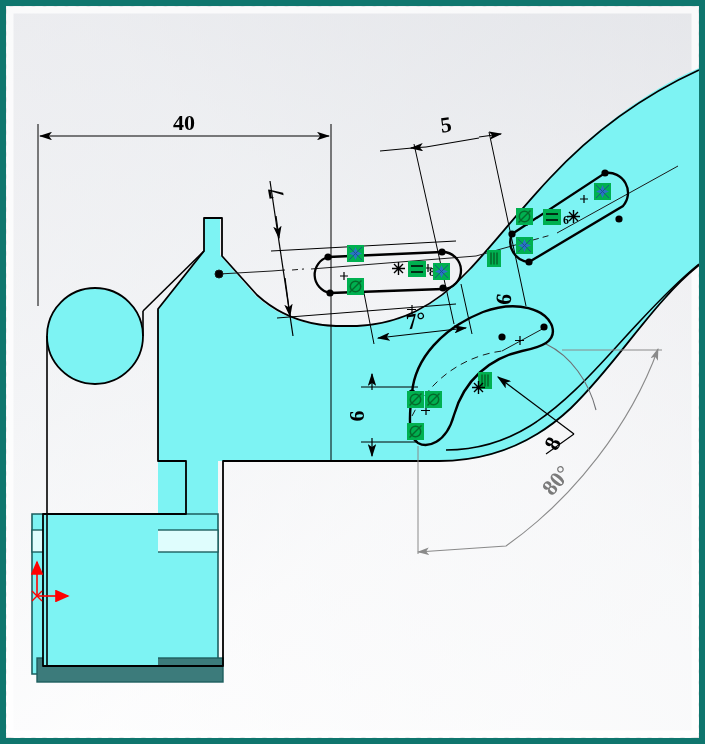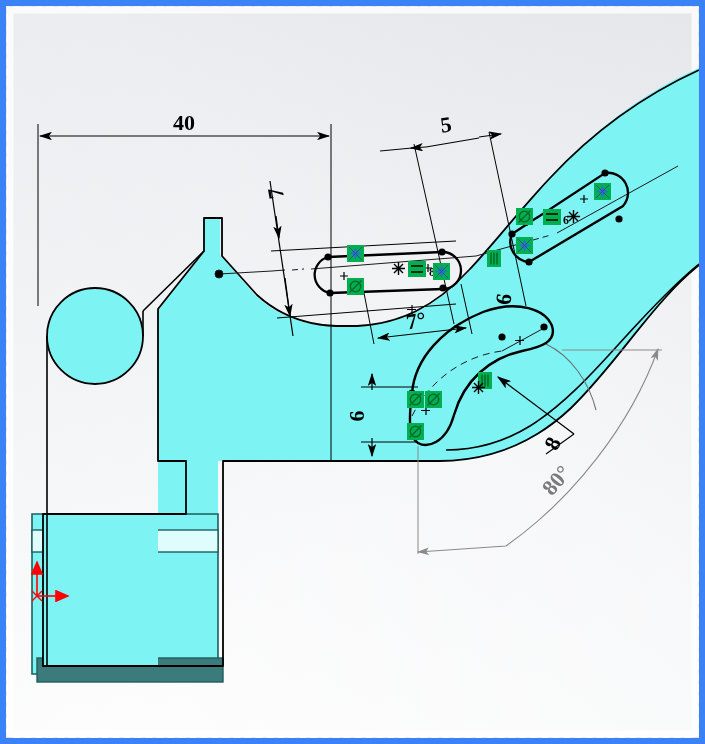--- a/index.html
+++ b/index.html
@@ -1,17 +1,17 @@
 <!DOCTYPE html>
 <html><head>
 <meta charset="utf-8">
 <style>
   html,body{margin:0;padding:0;background:#fff;}
   body{font-family:"Liberation Serif",serif;}
-  #app{position:relative;width:705px;height:744px;overflow:hidden;background:#3b82f6;}
+  #app{position:relative;width:705px;height:744px;overflow:hidden;background:#0f766e;}
   #frame{position:absolute;left:6px;top:6px;width:693px;height:732px;}
   svg{display:block;}
   .dimtext{font-family:"Liberation Serif",serif;font-weight:700;fill:#000;}
   .angtext{font-family:"Liberation Serif",serif;font-weight:700;fill:#7a7a7a;}
   .eqnum{font-family:"Liberation Serif",serif;font-weight:700;fill:#000;}
 </style>
 </head>
 <body>
 
 <div id="app">

